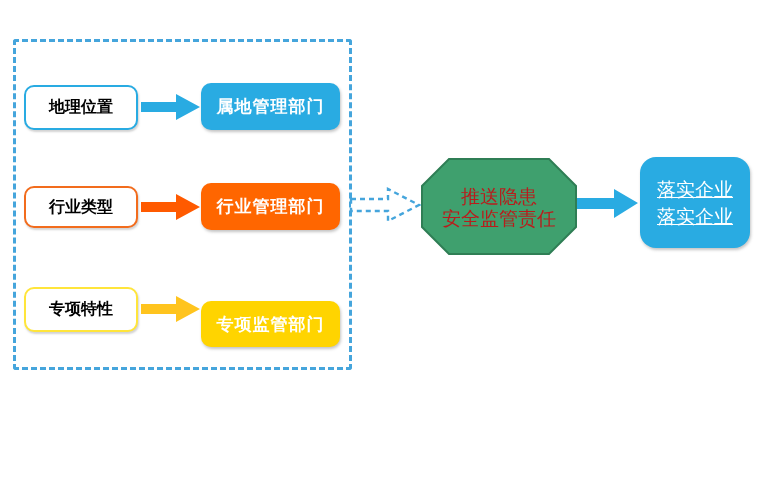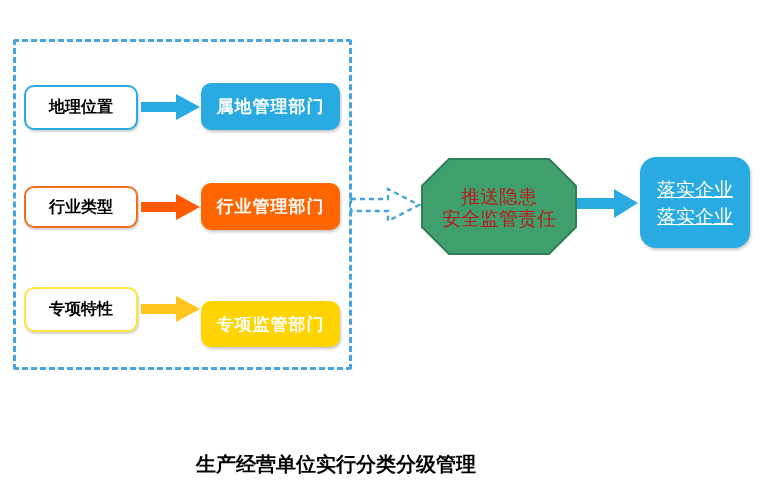--- a/index.html
+++ b/index.html
@@ -119,15 +119,14 @@
 
   <svg class="arrow-svg" style="left:577px;top:187px;" width="63" height="33" viewBox="0 0 63 33">
     <polygon points="0,11 37,11 37,2 61,16 37,31 37,22 0,22" fill="#29ABE2"></polygon>
   </svg>
 
   <div class="result-box">
     <span>落实企业</span>
     <span>落实企业</span>
   </div>
 
-  <div class="caption">生产经营单位实行分类分级管理</div>
 
 </div>
 
 </body></html>

